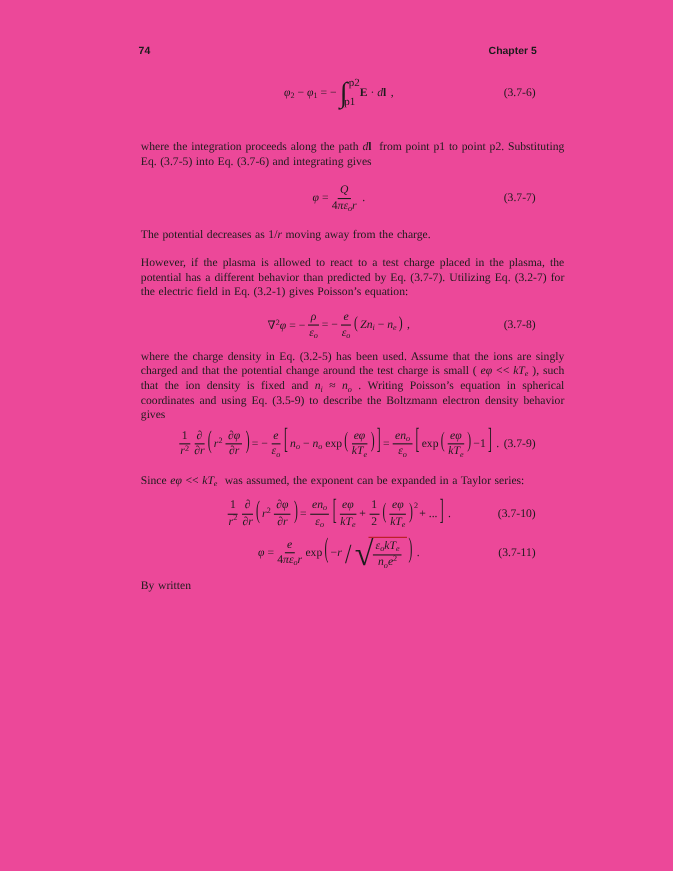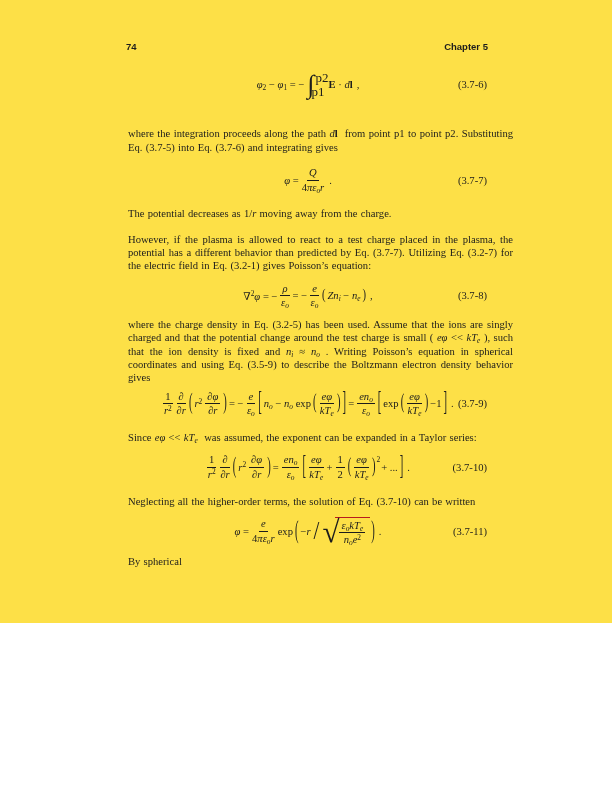--- a/index.html
+++ b/index.html
@@ -1,20 +1,20 @@
 <!DOCTYPE html>
 <html><head>
 <meta charset="utf-8">
 <style>
   * { margin:0; padding:0; box-sizing:border-box; }
   html, body { background:#ffffff; }
   .page {
     position:relative;
-    width:612px; height:623px;
-    background:#fde047;
+    width:612px; height:792px;
+    background:#ec4899;
     color:#1c1c1c;
     font-family:"Liberation Serif","DejaVu Serif",serif;
     font-size:10.6px;
     overflow:hidden;
   }
   
   .runhead {
     display:flex; justify-content:space-between; align-items:flex-start;
     padding:41px 124px 0 126px;
     font-family:"Liberation Sans","DejaVu Sans",sans-serif;
@@ -51,21 +51,21 @@
   .bp, .bk { display:inline-block; line-height:1; margin:0 1px; transform-origin:50% 50%; }
   .s15 { transform:scaleY(1.45); }
   .s20 { transform:scaleY(1.9); }
   .s22 { transform:scaleY(2.15); }
   .s24 { transform:scaleY(2.4); }
   .s26 { transform:scaleY(2.5); }
   .hisup { align-self:flex-start; font-size:0.7em; margin-top:1px; }
 
   .int { display:inline-flex; align-items:center; margin:0 2px; }
   .isym { font-size:26px; line-height:1.05; }
-  .ilims { display:inline-flex; flex-direction:column; justify-content:space-between; height:27px; font-size:13px; line-height:1; margin-left:-2px; }
+  .ilims { display:inline-flex; flex-direction:column; justify-content:space-between; height:27px; font-size:10px; line-height:1; margin-left:-2px; }
   .ilims .iu { transform:translateX(3px); }
   .ilims .il { transform:translateX(-1px); }
 
   .sqrt { display:inline-flex; align-items:center; margin-left:1px; }
   .rad { font-size:31px; line-height:0; transform:translateY(1px); }
   .sqb { border-top:1px solid #b91c1c; margin-left:-4px; padding:2px 3px 0 2px; }
 
   .bslash { display:inline-block; font-size:21px; line-height:0; transform:scaleY(1.2); margin:0 2px; }
 
   
@@ -258,21 +258,20 @@
           <span class="hisup">2</span>
           <span class="t">+ ...</span>
           <span class="bk s26">]</span>
           <span class="pnc">.</span>
         </span>
       <span class="lblcell">
           <span class="eqlabel">(3.7-10)</span>
         </span>
     </div>
 
-    <p class="para mt-p6">Neglecting all the higher-order terms, the solution of Eq. (3.7-10) can be written</p>
 
     <div class="eqrow mt-eq6">
       <span class="eqspacer"></span>
       <span class="eq">
           <span class="t"><i>φ</i> =</span>
           <span class="fr">
             <span class="fn"><i>e</i></span>
             <span class="fd">4<i>πε<sub>o</sub>r</i></span>
           </span>
           <span class="t">exp</span>
@@ -287,16 +286,16 @@
               </span></span>
           </span>
           <span class="bp s24">)</span>
           <span class="pnc">.</span>
         </span>
       <span class="lblcell">
           <span class="eqlabel">(3.7-11)</span>
         </span>
     </div>
 
-    <p class="para mt-p7">By spherical</p>
+    <p class="para mt-p7">By written</p>
 
   </div>
 </div>
 
 </body></html>

